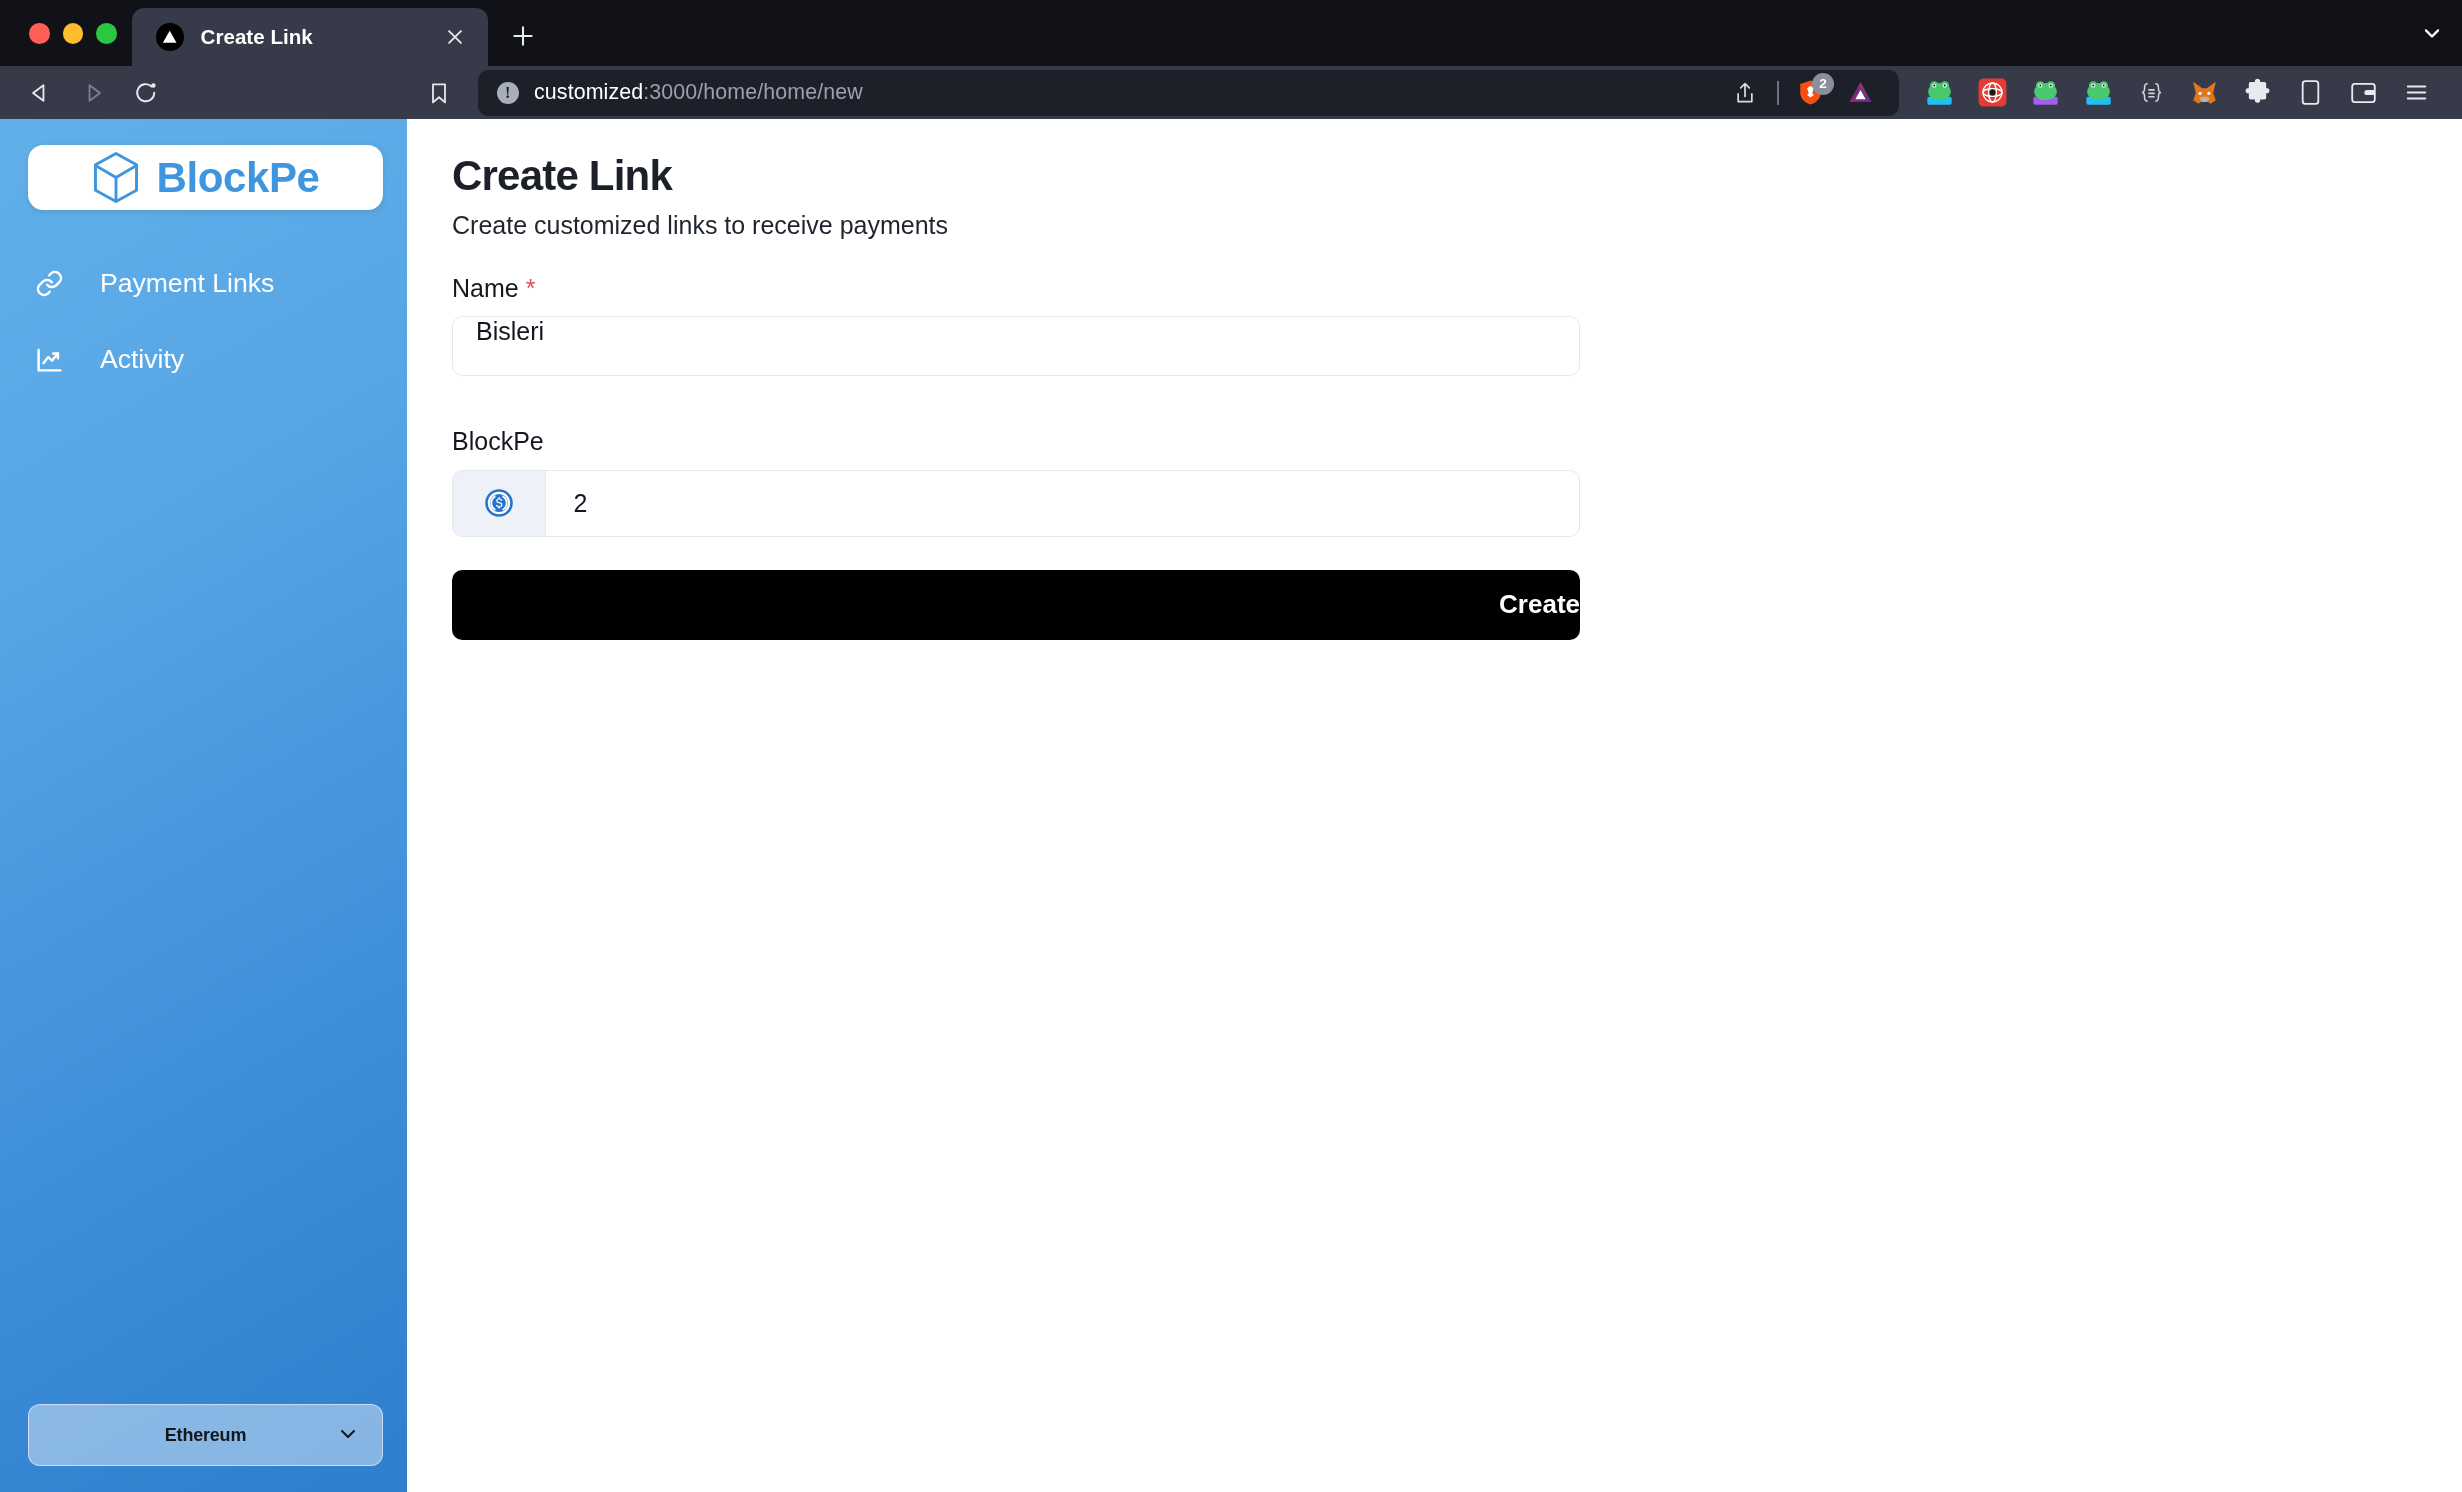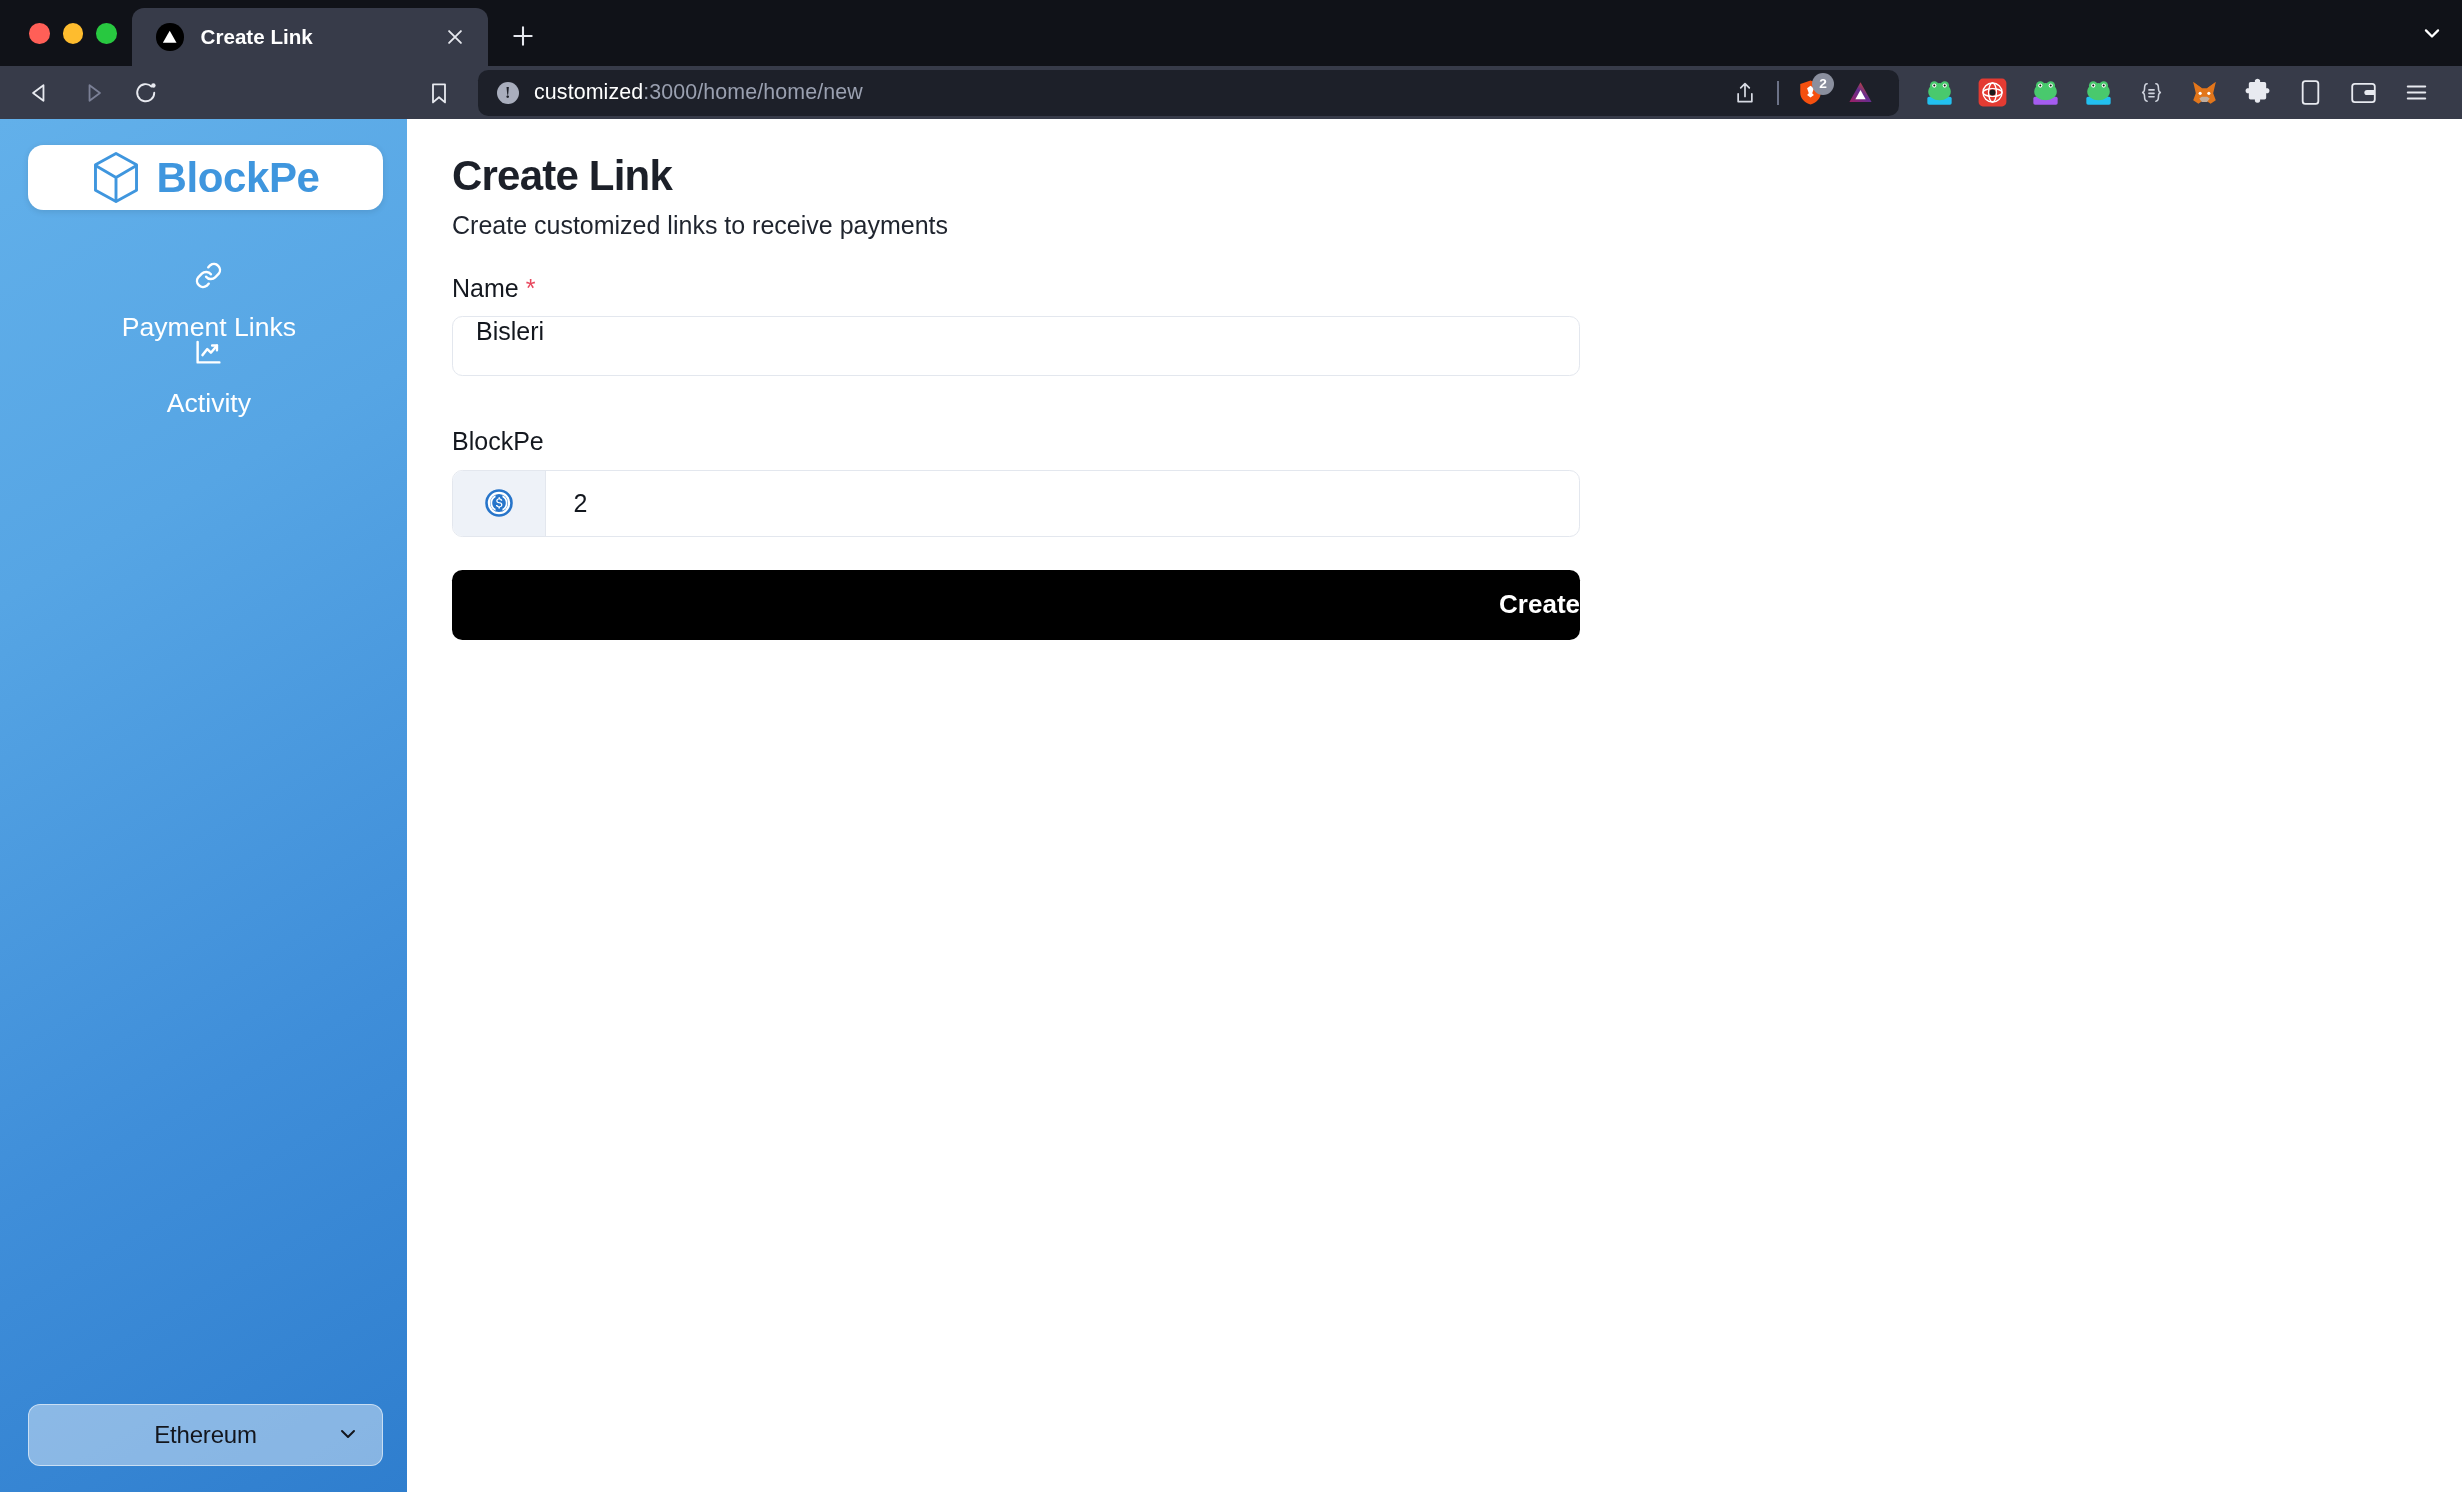--- a/index.html
+++ b/index.html
@@ -155,37 +155,36 @@
     box-shadow: 0 1.7px 6.9px rgba(0,0,0,.10);
     margin-bottom: 51px;
   }
   #logo-card svg { display: block; flex: none; }
   .logo-text {
     font-size: 42px; font-weight: 700; color: #3f96de;
     letter-spacing: -0.4px; line-height: 1;
   }
   .nav-list { display: flex; flex-direction: column; gap: 31px; padding-left: 6.9px; }
   .nav-item {
-    display: flex; align-items: center; gap: 24px;
+    display: flex; align-items: center; gap: 36px;
     height: 45px;
-    flex-direction: column;
   }
   .nav-icon { width: 29px; height: 29px; flex: none; color: #ffffff; display: block; }
   .nav-label { color: #ffffff; font-size: 26.6px; line-height: 1; }
   #sidebar-spacer { flex: 1; }
   #network-select {
     height: 62px;
     background: rgba(255,255,255,.42);
     border: 0.9px solid rgba(255,255,255,.55);
     border-radius: 12px;
     display: flex; align-items: center; justify-content: center;
     position: relative;
   }
   .network-label {
-    font-size: 24px; font-weight: 400; color: #13161d; letter-spacing: -0.2px;
+    font-size: 18px; font-weight: 700; color: #13161d; letter-spacing: -0.2px;
   }
   .network-chevron {
     position: absolute; right: 22px; top: 50%; transform: translateY(-50%);
     color: #13161d; display: block;
   }
 
   
   #main { flex: 1; padding: 33px 0 0 45px; }
   #page-title {
     font-size: 42px; font-weight: 700; color: #1c2029;

